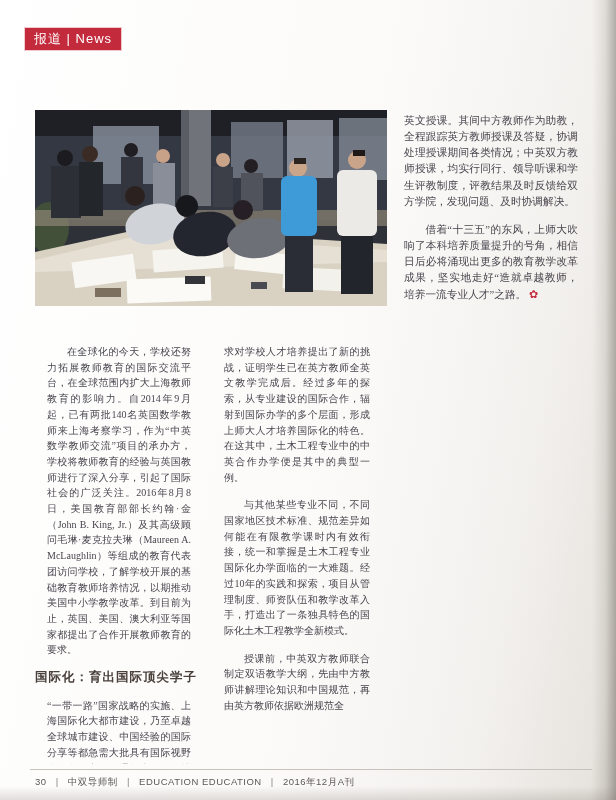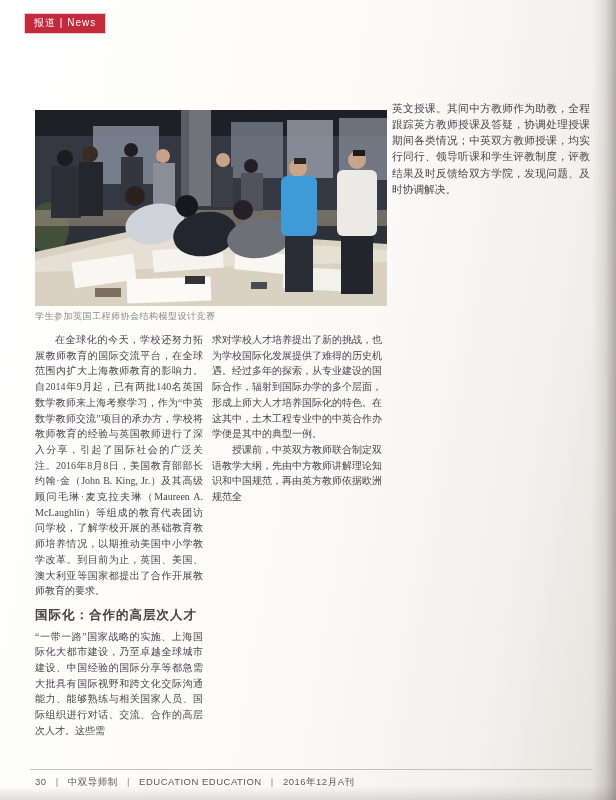--- a/index.html
+++ b/index.html
@@ -6,40 +6,40 @@
   body{
     width:616px;height:800px;position:relative;overflow:hidden;
     font-family:"Liberation Serif","DejaVu Serif",serif;
     background:#dedbd6;
   }
   .page{
     position:absolute;left:0;top:0;width:616px;height:800px;
     background:linear-gradient(100deg,#ffffff 0%,#fbfaf8 55%,#f3f1ee 80%,#e7e4df 96%,#d8d4ce 100%);
   }
   .tag{
-    position:absolute;left:25px;top:14px;
+    position:absolute;left:25px;top:28px;
     background:#c32a3c;color:#fff;
     font-family:"Liberation Sans","DejaVu Sans",sans-serif;
-    font-size:10px;line-height:1;padding:4px 9px 5px 9px;
+    font-size:13px;line-height:1;padding:4px 9px 5px 9px;
     letter-spacing:1px;box-shadow:0 0 0 1px rgba(195,42,60,.25);
   }
   .photo{
     position:absolute;left:35px;top:110px;width:352px;height:196px;margin:0;
     overflow:hidden;background:#2e3138;
   }
   .photo svg{display:block;width:100%;height:100%;}
   .caption{
     position:absolute;left:35px;top:310px;width:300px;
     font-size:9px;color:#8d8880;letter-spacing:.5px;
     font-family:"Liberation Sans","DejaVu Sans",sans-serif;
   }
   .col{
     position:absolute;text-align:justify;color:#49454e;overflow:hidden;
   }
-  .col p{margin:0;text-indent:2em;}
+  .col p{margin:12px;text-indent:2em;}
   .col p.cont{text-indent:0;}
   .col1{left:35px;top:332px;width:168px;height:432px;font-size:10px;line-height:15.7px;}
   .col2{left:212px;top:332px;width:170px;height:432px;font-size:10px;line-height:15.7px;}
   .col3{left:392px;top:100px;width:198px;height:664px;font-size:10.7px;line-height:16.15px;}
   .subhead{
     margin:9px 0 5px 0;font-size:12.5px;font-weight:bold;color:#4a403c;
     letter-spacing:1px;text-align:left;text-indent:0;
     font-family:"Liberation Sans","DejaVu Sans",sans-serif;
   }
   .endmark{color:#c32a3c;font-size:11px;}
@@ -134,35 +134,36 @@
 
       <g>
         <circle cx="322" cy="50" r="9" fill="#c9a489"></circle>
         <rect x="318" y="40" width="12" height="6" fill="#1f1a18"></rect>
         <rect x="302" y="60" width="40" height="66" rx="6" fill="#eceae6"></rect>
         <rect x="306" y="126" width="32" height="58" fill="#23252c"></rect>
       </g>
     </svg>
   </figure>
 
-  <div class="caption">学生参加英国工程师协会结构模型设计竞赛</div>
 
   <div class="col col1">
     <p>在全球化的今天，学校还努力拓展教师教育的国际交流平台，在全球范围内扩大上海教师教育的影响力。自2014年9月起，已有两批140名英国数学教师来上海考察学习，作为“中英数学教师交流”项目的承办方，学校将教师教育的经验与英国教师进行了深入分享，引起了国际社会的广泛关注。2016年8月8日，美国教育部部长约翰·金（John B. King, Jr.）及其高级顾问毛琳·麦克拉夫琳（Maureen A. McLaughlin）等组成的教育代表团访问学校，了解学校开展的基础教育教师培养情况，以期推动美国中小学教学改革。到目前为止，英国、美国、澳大利亚等国家都提出了合作开展教师教育的要求。</p>
-    <h3 class="subhead">国际化：合作的高层次人才</h3>
+    <h3 class="subhead">国际化：育出国际顶尖学子</h3>
     <p class="cont">“一带一路”国家战略的实施、上海国际化大都市建设，乃至卓越全球城市建设、中国经验的国际分享等都急需大批具有国际视野和跨文化交际沟通能力、能够熟练与相关国家人员、国际组织进行对话、交流、合作的高层次人才。这些需</p>
   </div>
 
   <div class="col col2">
-    <p class="cont">求对学校人才培养提出了新的挑战，也为学校国际化发展提供了难得的历史机遇。经过多年的探索，从专业建设的国际合作，辐射到国际办学的多个层面，形成上师大人才培养国际化的特色。在这其中，土木工程专业中的中英合作办学便是其中的典型一例。</p>
+    <p class="cont">求对学校人才培养提出了新的挑战，证明学生已在英方教师全英文教学完成后。经过多年的探索，从专业建设的国际合作，辐射到国际办学的多个层面，形成上师大人才培养国际化的特色。在这其中，土木工程专业中的中英合作办学便是其中的典型一例。</p>
+    <p>与其他某些专业不同，不同国家地区技术标准、规范差异如何能在有限教学课时内有效衔接，统一和掌握是土木工程专业国际化办学面临的一大难题。经过10年的实践和探索，项目从管理制度、师资队伍和教学改革入手，打造出了一条独具特色的国际化土木工程教学全新模式。</p>
     <p>授课前，中英双方教师联合制定双语教学大纲，先由中方教师讲解理论知识和中国规范，再由英方教师依据欧洲规范全</p>
   </div>
 
   <div class="col col3">
     <p class="cont">英文授课。其间中方教师作为助教，全程跟踪英方教师授课及答疑，协调处理授课期间各类情况；中英双方教师授课，均实行同行、领导听课和学生评教制度，评教结果及时反馈给双方学院，发现问题、及时协调解决。</p>
+    <p><span>借着“十三五”的东风，上师大吹响了本科培养质量提升的号角，相信日后必将涌现出更多的教育教学改革成果，坚实地走好“造就卓越教师，培养一流专业人才”之路。</span> <span class="endmark">✿</span></p>
   </div>
 
   <div class="footer-rule"></div>
 
   <div class="footer">
     <span>30</span>
     <span class="sep">|</span>
     <span>中双导师制</span>
     <span class="sep">|</span>
     <span>EDUCATION EDUCATION</span>

